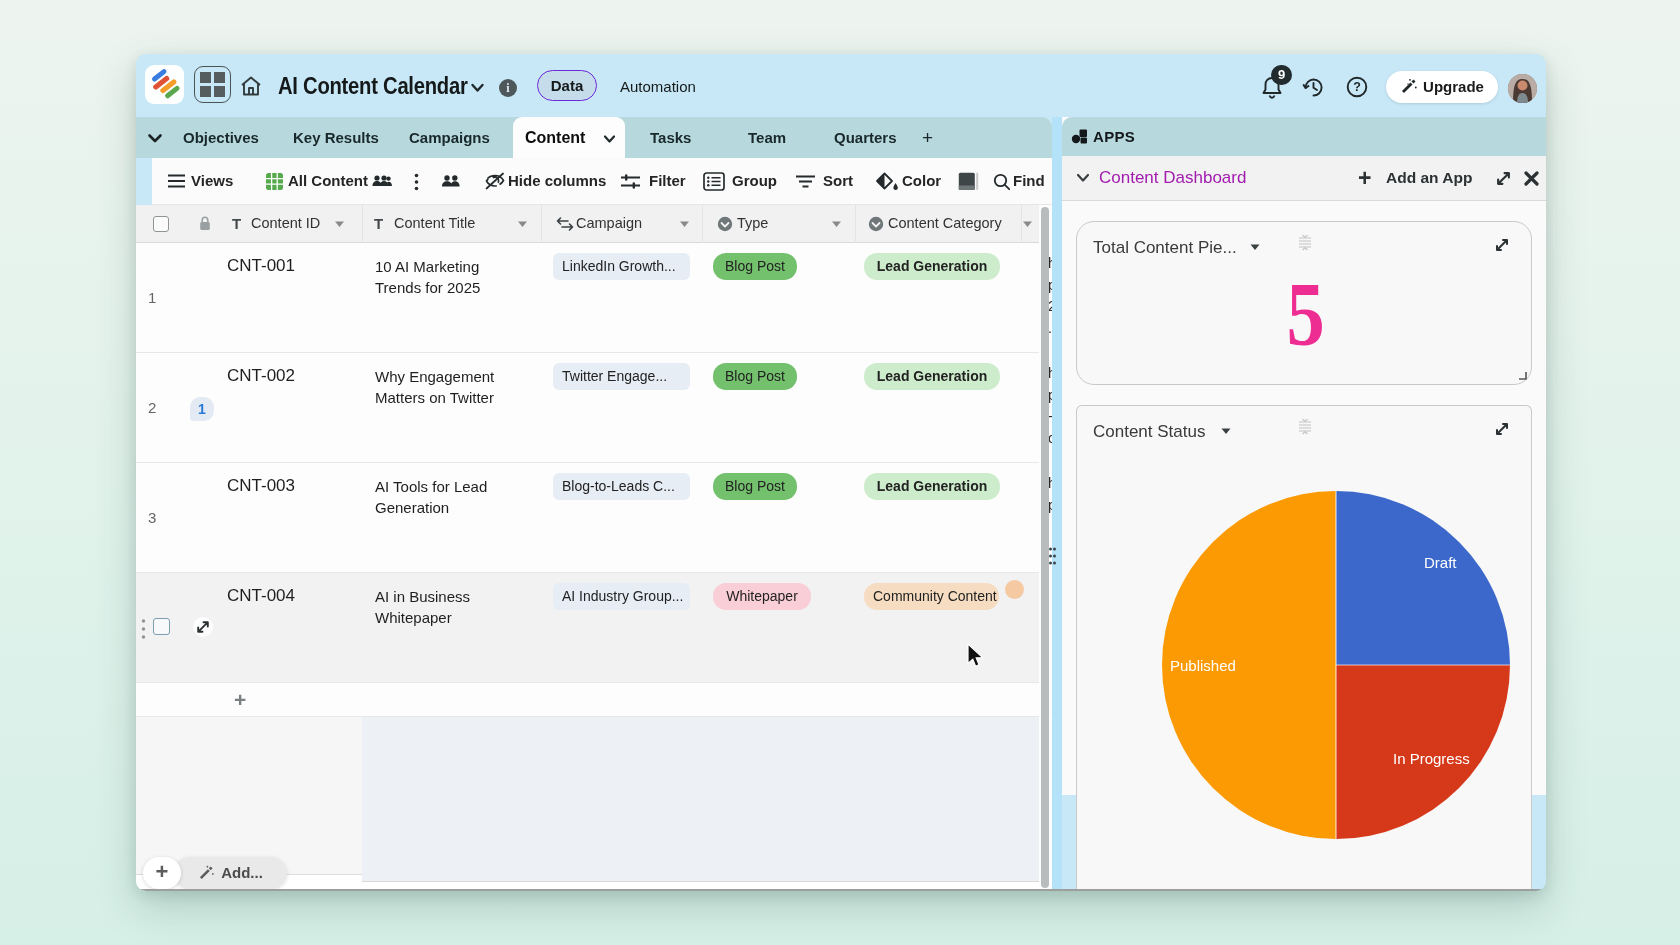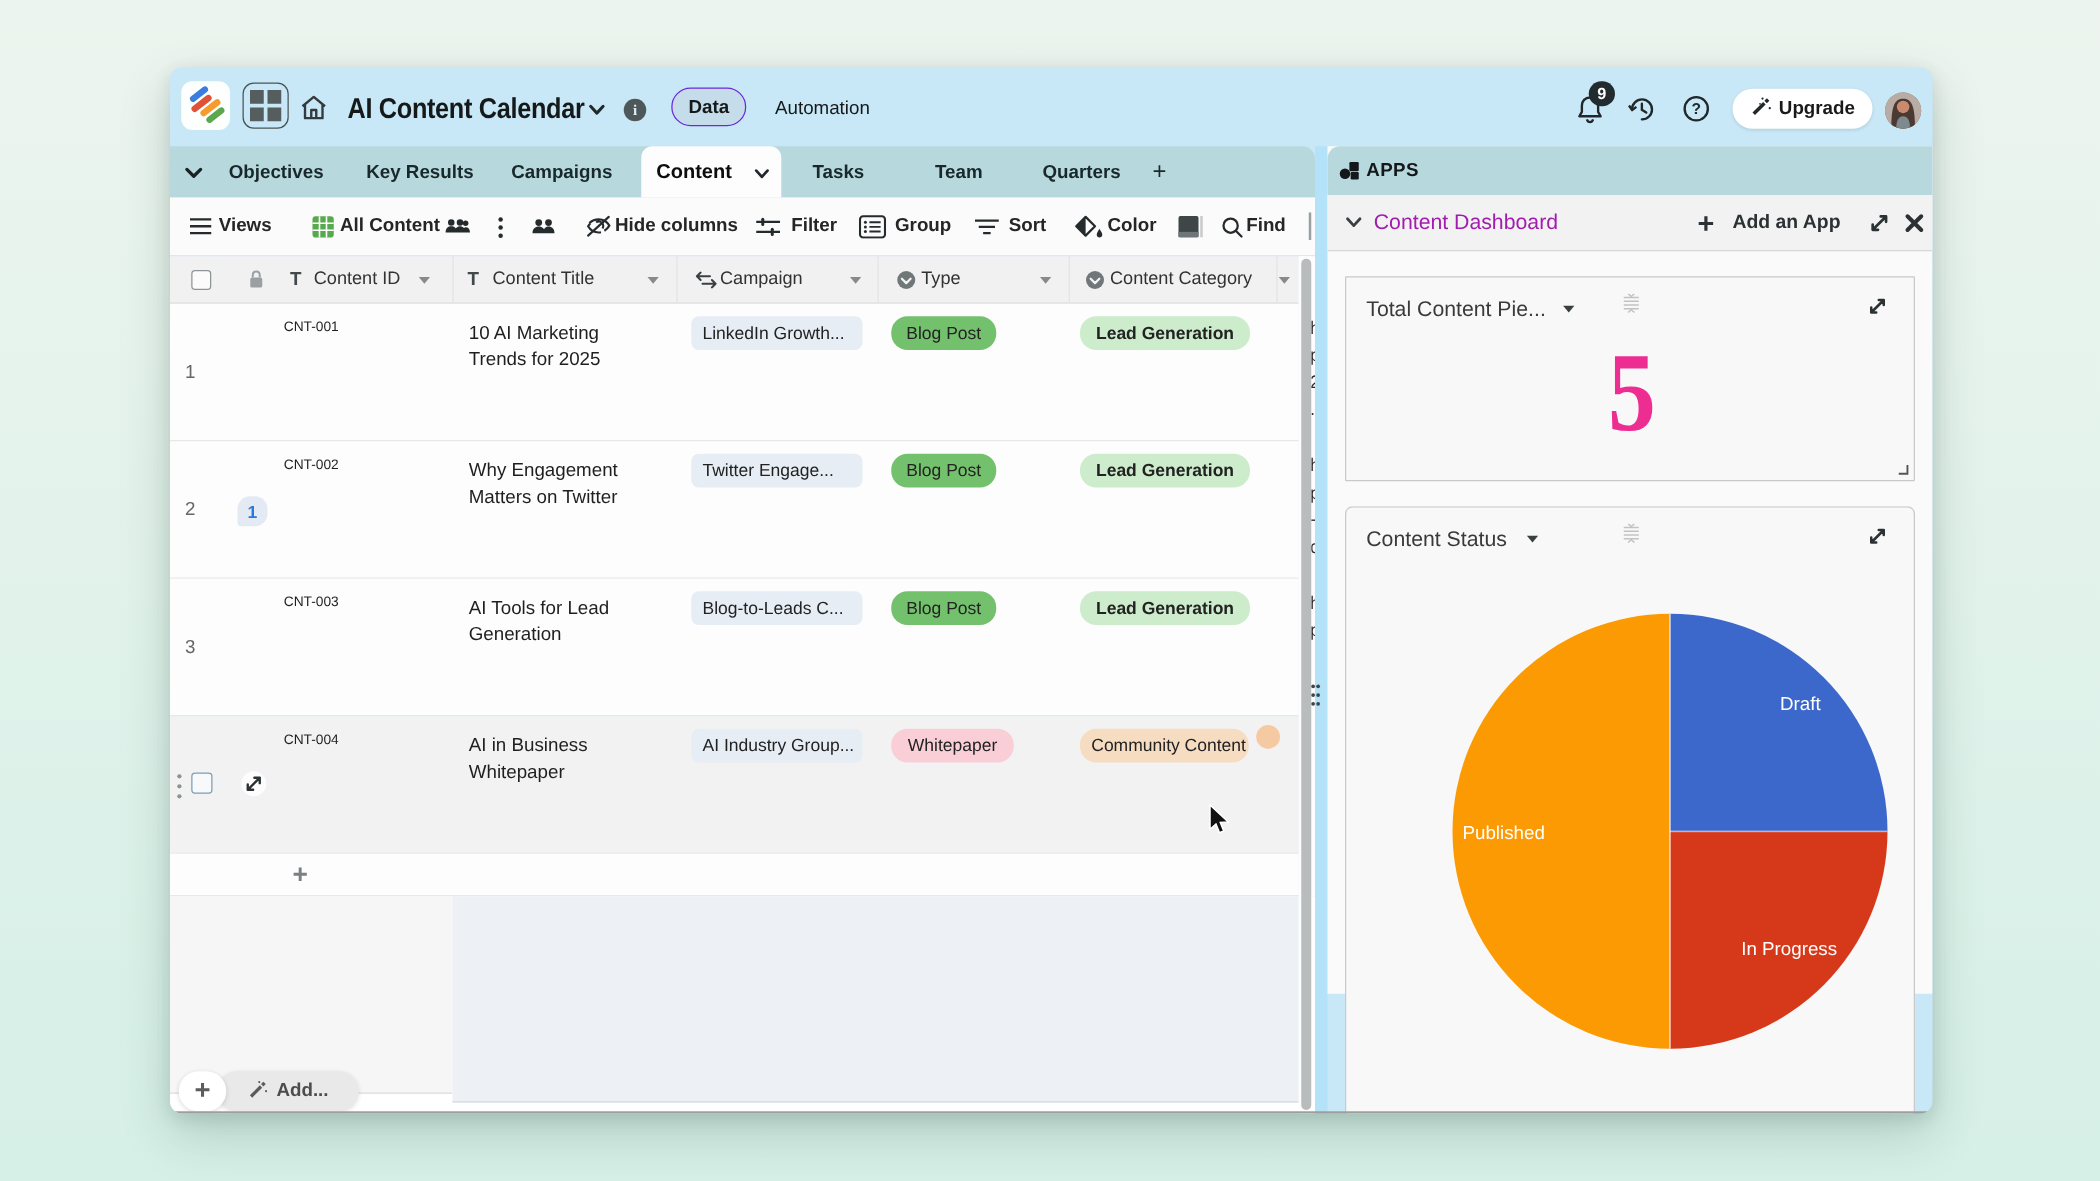--- a/index.html
+++ b/index.html
@@ -14,50 +14,50 @@
   .gridbtn i { position:absolute; width:11px; height:11px; background:#555d5e; }
   .title { position:absolute; left:142px; top:19px; font-size:23px; font-weight:bold; color:#15191a; letter-spacing:-0.3px; transform:scaleX(0.88); transform-origin:left center; }
   .data-pill { position:absolute; left:401px; top:16px; width:60px; height:31px; background:#c5dcea; border:1px solid #6d28d9; border-radius:16px; text-align:center; line-height:29px; font-size:15px; font-weight:600; color:#15191a; }
   .automation { position:absolute; left:484px; top:24px; font-size:15px; color:#15191a; }
   .upgrade { position:absolute; left:1250px; top:17px; width:112px; height:32px; background:#fff; border-radius:17px; box-shadow:0 1px 3px rgba(0,0,0,.12); font-size:15px; font-weight:bold; color:#1a1a1a; text-align:center; line-height:32px; }
   .avatar { position:absolute; left:1372px; top:20px; width:29px; height:29px; border-radius:50%; background:#8a6a55; overflow:hidden; }
   
   .tabbar { position:absolute; left:0; top:63px; width:916px; height:41px; background:#b7d9de; border-radius:0 10px 0 0; }
   .tab { position:absolute; top:0; height:41px; line-height:41px; font-size:15px; font-weight:600; color:#19282a; }
   .tab-active { position:absolute; left:377px; top:0; width:112px; height:41px; background:#fdfdfd; border-radius:9px 9px 0 0; }
-  .toolbar { position:absolute; left:0; top:104px; width:916px; height:47px; background:#fbfbfb; border-bottom:1px solid #e6e6e6;text-align:right; }
+  .toolbar { position:absolute; left:16px; top:104px; width:916px; height:47px; background:#fbfbfb; border-bottom:1px solid #e6e6e6;text-align:right; }
   .titem { position:absolute; top:14px; font-size:15px; font-weight:600; color:#252525; }
   .thead { position:absolute; left:0; top:151px; width:903px; height:38px; background:#f1f1f2; border-bottom:1px solid #dadada; font-size:14.5px; color:#333; }
   .hlabel { position:absolute; top:10px; font-weight:500; color:#323232; }
   .hicon { position:absolute; top:10px; font-size:15px; font-weight:600; color:#43494b; }
   .tri { position:absolute; top:15px; width:11px; height:8px; }
   .colsep { position:absolute; width:1px; background:#e4e4e4; top:151px; height:512px; }
   .row { position:absolute; left:0; width:903px; height:110px; background:#fdfdfd; border-bottom:1px solid #e8e8e8; }
   .rnum { position:absolute; left:12px; top:46px; font-size:15px; color:#666; }
-  .cid { position:absolute; left:91px; top:13px; font-size:11px; color:#1f1f1f; }
+  .cid { position:absolute; left:91px; top:13px; font-size:17px; color:#1f1f1f; }
   .ctitle { position:absolute; left:239px; top:13px; font-size:15px; color:#1f1f1f; line-height:21px; }
   .pill { position:absolute; height:27px; line-height:27px; border-radius:6px; font-size:14px; color:#222; padding:0 9px; white-space:nowrap; overflow:hidden; }
   .pill-camp { background:#e7edf4; top:10px; left:417px; width:137px; }
   .pill-type { border-radius:13px; top:10px; left:577px; font-weight:400; }
   .pill-cat  { border-radius:13px; top:10px; left:728px; font-weight:600; }
   .frag { position:absolute; left:912px; font-size:14.5px; color:#2a2a2a; line-height:21.5px; }
   .plusrow { position:absolute; left:0; top:629px; width:903px; height:34px; background:#fdfdfd; border-bottom:1px solid #e8e8e8; }
   .belowL { position:absolute; left:0; top:663px; width:226px; height:158px; background:#f6f6f7; border-bottom:1px solid #ddd; }
   .belowR { position:absolute; left:226px; top:663px; width:677px; height:165px; background:#edf0f5; border-bottom:1px solid #d8d8d8; }
   .belowWhite { position:absolute; left:0; top:663px; width:916px; height:174px; background:#fff; }
   .vscroll { position:absolute; left:903px; top:151px; width:10px; height:686px; background:#fdfdfd; }
   .vthumb { position:absolute; left:904.5px; top:153px; width:8px; height:681px; background:#b9bcbd; border-radius:5px; }
   .gutter { position:absolute; left:916px; top:63px; width:10px; height:774px; background:#b4e2f8; }
   .addplus { position:absolute; left:7px; top:803px; width:38px; height:32px; background:#fff; border-radius:16px; box-shadow:0 1px 4px rgba(0,0,0,.15); text-align:center; line-height:30px; color:#5c5c5c; font-size:22px; font-weight:bold; }
   .addbtn { position:absolute; left:38px; top:803px; width:113px; height:32px; background:#e9e9ea; border-radius:16px; text-align:center; box-shadow:0 1px 4px rgba(0,0,0,.12); font-size:15px; font-weight:bold; color:#4c4c4c; line-height:32px; }
   
   .panel { position:absolute; left:926px; top:63px; width:484px; height:678px; background:#fafafa; }
   .appsbar { position:absolute; left:0; top:0; width:484px; height:39px; background:#b7d9de; border-radius:10px 0 0 0; }
   .dashhead { position:absolute; left:0; top:39px; width:484px; height:45px; background:#f2f2f2; border-bottom:1px solid #d8d8d8; }
-  .card { position:absolute; left:14px; width:456px; background:#f8f8f8; border:1.5px solid #c9c9c9; border-radius:1px; }
+  .card { position:absolute; left:14px; width:456px; background:#f8f8f8; border:1.5px solid #c9c9c9; border-radius:18px; }
   .card1 { top:104px; height:164px; }
   .card2 { top:288px; height:498px; border-bottom:none; border-radius:6px 6px 0 0; }
   .cardtitle { position:absolute; left:16px; top:16px; font-size:17px; color:#3a3a3a; }
   .bignum { position:absolute; left:0; width:456px; top:43px; text-align:center; font-family:"Liberation Serif", serif; font-size:90px; font-weight:bold; color:#ee2d92; line-height:90px; padding-top:5px; }
   .bignum span { display:inline-block; transform:scaleX(0.85); }
   .caption { position:absolute; left:0; width:456px; top:121px; text-align:center; font-family:"Liberation Serif", serif; font-size:29px; font-weight:bold; color:#8d8d8d; letter-spacing:0px; }
   .caption span { display:inline-block; transform:scaleX(0.8); }
 </style>
 </head>
 <body>

